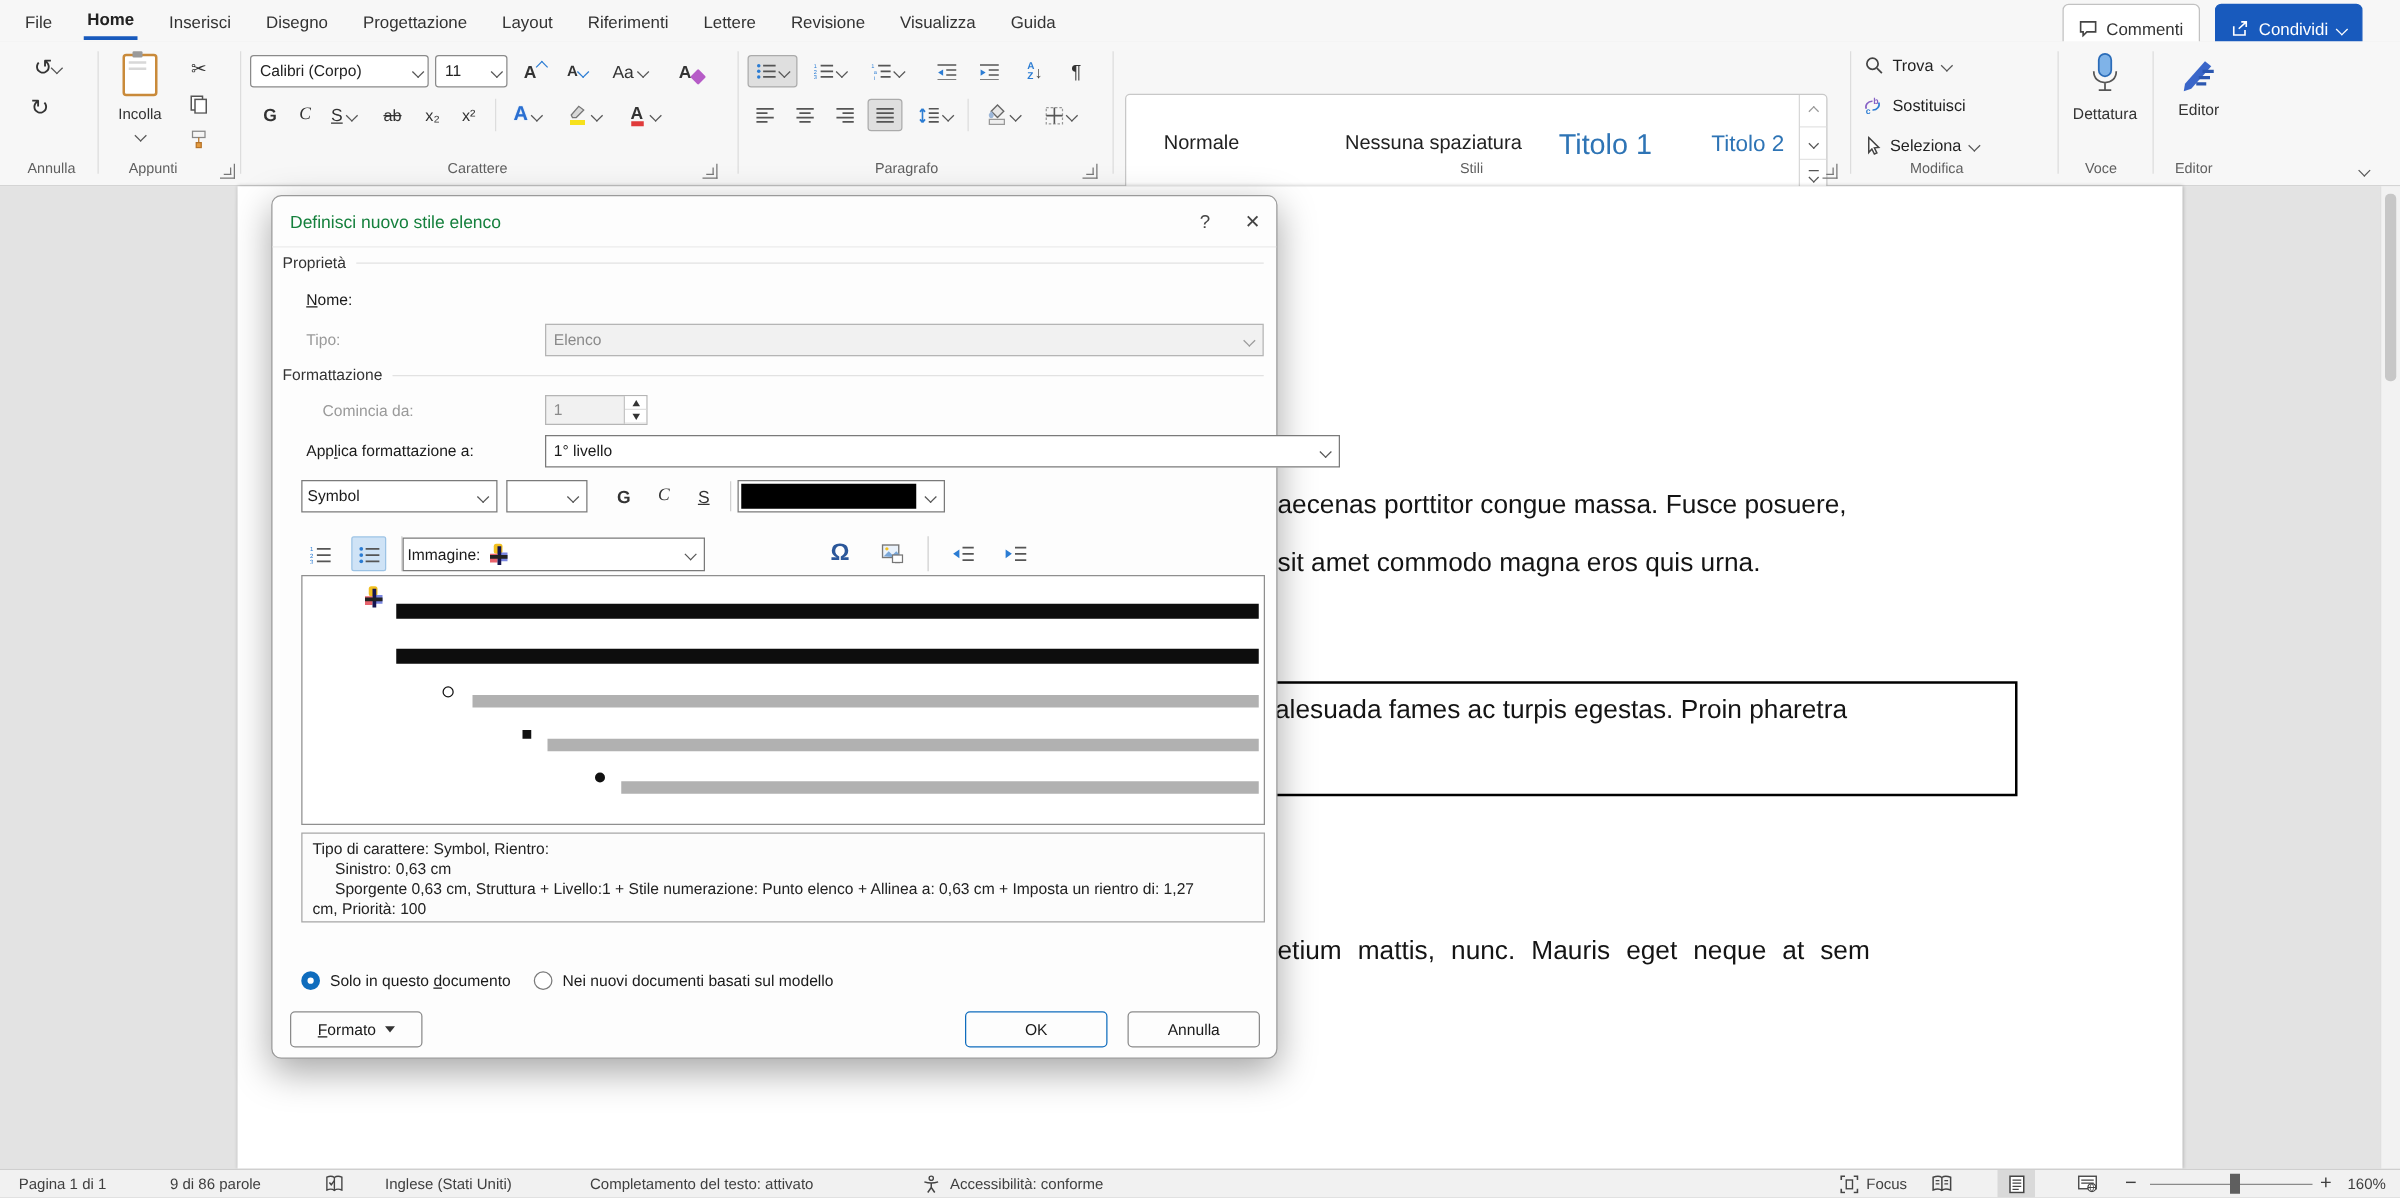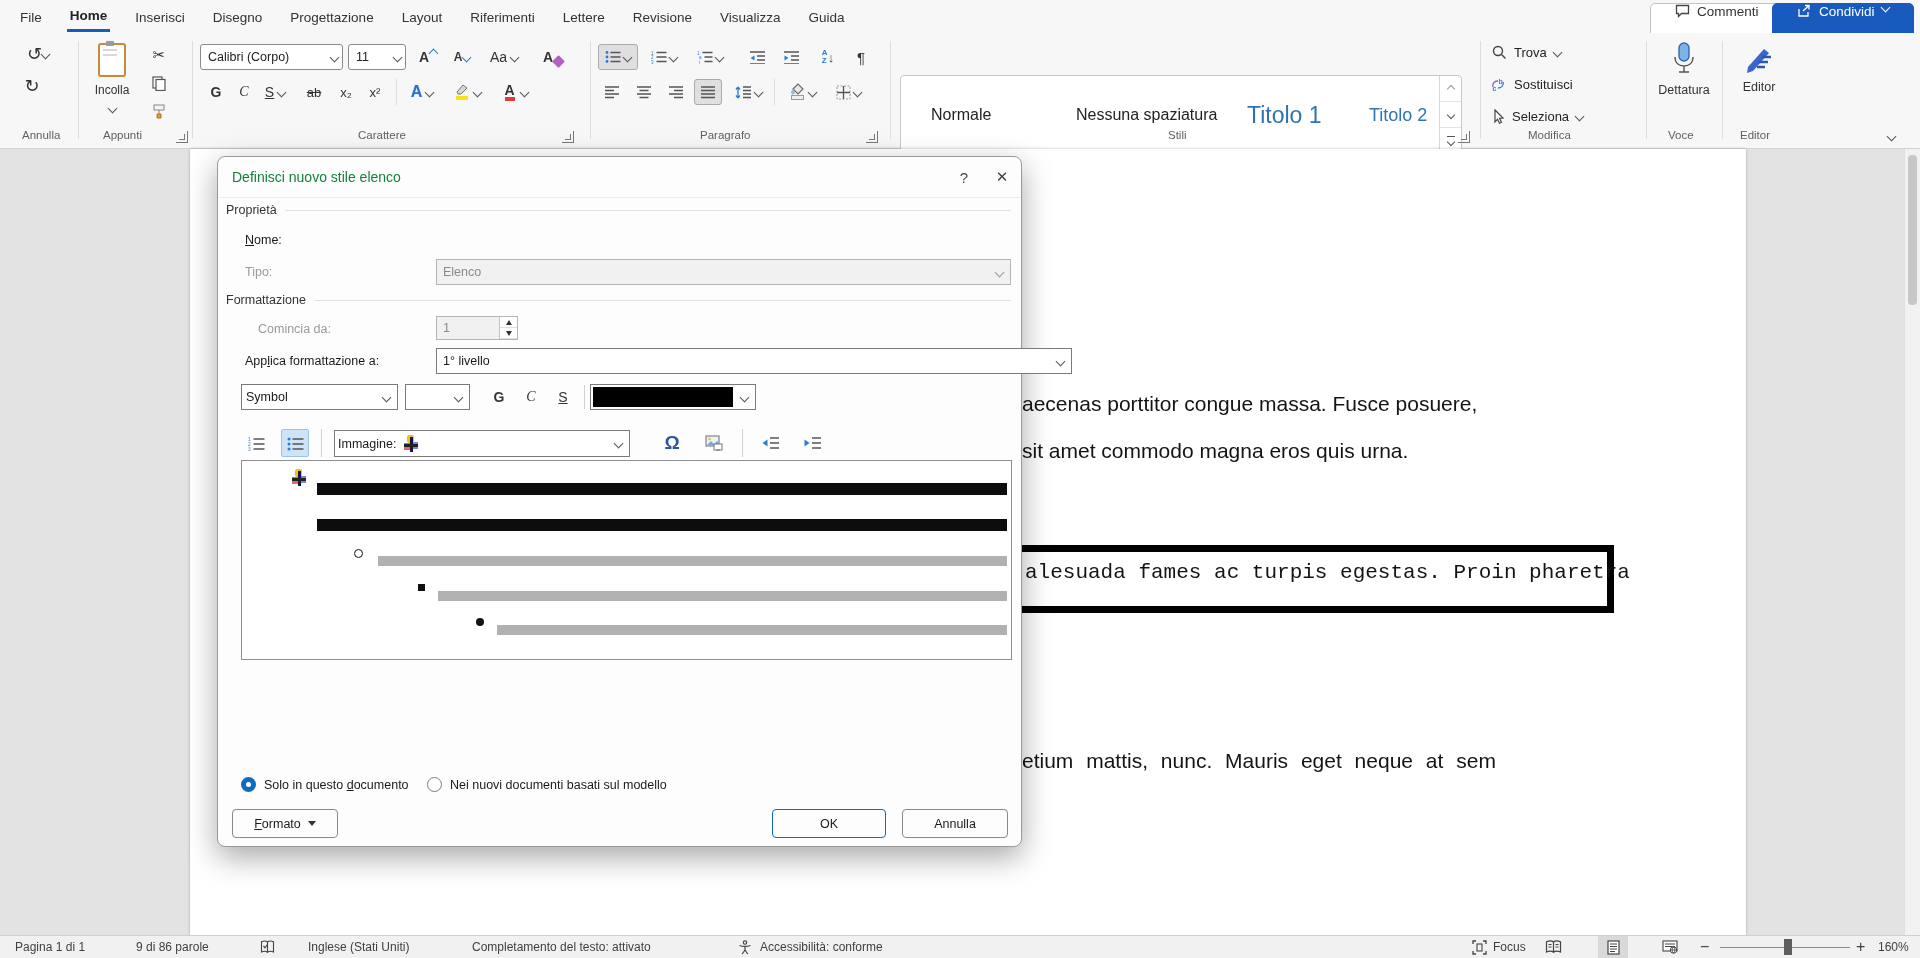--- a/index.html
+++ b/index.html
@@ -4,21 +4,21 @@
 <style>
   html,body{margin:0;padding:0;background:#cfcfcf;}
   #app{position:relative;width:1920px;height:958px;overflow:hidden;background:#e6e6e6;
        font-family:"Liberation Sans","DejaVu Sans",sans-serif;color:#222;}
   .a{position:absolute;}
   .row{display:flex;align-items:center;}
   
   #tabbar{left:0;top:0;width:1920px;height:33px;background:#f7f7f7;}
   .tab{font-size:13.5px;color:#333;padding:7px 3px 6px;margin:0 11px;cursor:default;}
   .tab.active{font-weight:bold;border-bottom:3px solid #185abd;color:#222;}
-  .pillbtn{height:40px;border-radius:5px;display:flex;gap:7px;font-size:13.5px;padding:0 24px;box-sizing:border-box;}
+  .pillbtn{height:40px;border-radius:5px;display:flex;align-items:center;gap:7px;font-size:13.5px;padding:0 12px;box-sizing:border-box;}
   #commentsBtn{left:1650px;top:3px;background:#fff;border:1px solid #c2c2c2;color:#333;}
   #shareBtn{left:1772px;top:3px;background:#185abd;color:#fff;border:1px solid #185abd;}
   
   #ribbon{left:0;top:33px;width:1920px;height:116px;background:#f7f7f7;border-bottom:1px solid #d4d4d4;box-sizing:border-box;}
   .gsep{position:absolute;top:8px;width:1px;height:98px;background:#ddd;}
   .glabel{position:absolute;top:96px;font-size:11.5px;color:#5f5f5f;}
   .launcher{position:absolute;top:98px;width:11px;height:11px;border-left:1px solid #777;border-top:1px solid #777;transform:rotate(180deg);}
   .launcher:after{content:"";position:absolute;left:2px;top:2px;width:5px;height:5px;border-left:1px solid #777;border-top:1px solid #777;}
   .combo{background:#fff;border:1px solid #8a8a8a;border-radius:3px;display:flex;align-items:center;font-size:12.5px;padding:0 4px 0 7px;box-sizing:border-box;color:#222;}
   .combo .chev{margin-left:auto;}
@@ -31,21 +31,21 @@
   .underbar{position:absolute;left:2px;right:2px;bottom:1px;height:4px;}
   
   #styleGallery{left:900px;top:42px;width:562px;height:80px;background:#fff;border:1px solid #c8c8c8;border-radius:4px;box-sizing:border-box;}
   .styleItem{position:absolute;top:0;height:78px;display:flex;align-items:center;white-space:nowrap;overflow:hidden;}
   .galleryScroll{position:absolute;right:0;top:0;width:21px;height:78px;border-left:1px solid #d8d8d8;display:flex;flex-direction:column;}
   .galleryScroll div{flex:1;display:flex;align-items:center;justify-content:center;border-bottom:1px solid #e4e4e4;}
   
   #canvas{left:0;top:149px;width:1920px;height:786px;background:#e3e3e3;}
   #page{position:absolute;left:190px;top:0;width:1556px;height:786px;background:#fff;box-shadow:0 0 3px rgba(0,0,0,.25);}
   .docline{position:absolute;font-size:21px;color:#141414;white-space:nowrap;}
-  #greenBox{position:absolute;left:818px;top:396px;width:606px;height:68px;border:7px solid #000000;box-sizing:border-box;font-family:Liberation Mono, monospace;}
+  #greenBox{position:absolute;left:818px;top:396px;width:606px;height:92px;border:2px solid #000000;box-sizing:border-box;}
   #grayHl{position:absolute;left:818px;top:509px;width:178px;height:62px;background:#bfbfbf;}
   #vscroll{position:absolute;right:0;top:0;width:15px;height:786px;background:#f2f2f2;border-left:1px solid #e0e0e0;}
   #vthumb{position:absolute;left:3px;top:6px;width:9px;height:150px;background:#c7c7c7;border-radius:4px;}
   
   #dialog{left:217px;top:156px;width:803px;height:689px;background:#fdfdfd;border:1px solid #9a9a9a;border-radius:8px;
           box-shadow:0 10px 30px rgba(0,0,0,.35);font-size:12.5px;color:#1a1a1a;}
   #dlgHeader{position:absolute;left:0;top:0;right:0;height:40px;display:flex;align-items:center;border-bottom:1px solid #ececec;}
   #dlgTitle{margin-left:14px;font-size:14px;color:#15803d;}
   .dlgSysBtn{width:38px;height:40px;display:flex;align-items:center;justify-content:center;font-size:15px;color:#444;}
   .secLabel{position:absolute;display:flex;align-items:center;left:8px;right:10px;font-size:12.5px;color:#333;}
@@ -547,21 +547,21 @@
       <span>
           <svg width="17" height="15" viewBox="0 0 17 15">
             <circle cx="2" cy="3" r="1.5" fill="#2b7cd3"></circle>
             <circle cx="2" cy="8" r="1.5" fill="#2b7cd3"></circle>
             <circle cx="2" cy="13" r="1.5" fill="#2b7cd3"></circle>
             <path d="M5.5 3h11M5.5 8h11M5.5 13h11" stroke="#555" stroke-width="1.4"></path>
           </svg>
         </span>
     </div>
     <div class="a" style="left:103px;top:272px;width:1px;height:28px;background:#d0d0d0"></div>
-    <div class="dcombo" style="left:116px;top:273px;width:296px;height:27px">
+    <div class="dcombo" style="left:104px;top:273px;width:242px;height:27px">
       <span style="margin-left:3px;margin-right:8px">Immagine:</span>
       <span class="picbullet">
           <span class="y"></span>
           <span class="r"></span>
           <span class="b"></span>
           <span class="v2"></span>
           <span class="h"></span>
         </span>
       <span class="chevbox">
           <span class="chev"></span>
@@ -604,20 +604,26 @@
       <div class="pbarB" style="left:75px;top:22px;width:690px"></div>
       <div class="pbarB" style="left:75px;top:58px;width:690px"></div>
       <div class="a" style="left:112px;top:88px;width:9px;height:9px;border:1.6px solid #111;border-radius:50%;box-sizing:border-box"></div>
       <div class="pbarG" style="left:136px;top:95px;width:629px"></div>
       <div class="a" style="left:176px;top:123px;width:7px;height:7px;background:#111"></div>
       <div class="pbarG" style="left:196px;top:130px;width:569px"></div>
       <div class="a" style="left:234px;top:157px;width:8px;height:8px;background:#111;border-radius:50%"></div>
       <div class="pbarG" style="left:255px;top:164px;width:510px"></div>
     </div>
 
+    <div id="descBox">
+      <div>Tipo di carattere: Symbol, Rientro:</div>
+      <div style="padding-left:18px">Sinistro:  0,63 cm</div>
+      <div style="padding-left:18px">Sporgente  0,63 cm, Struttura + Livello:1 + Stile numerazione: Punto elenco + Allinea a: 0,63 cm + Imposta un rientro di:  1,27</div>
+      <div>cm, Priorità: 100</div>
+    </div>
 
     <div class="a row" style="left:23px;top:620px;gap:8px">
       <span class="radio on"></span>
       <span>
         <span>Solo in questo </span><span class="ak">d</span><span>ocumento</span>
       </span>
     </div>
     <div class="a row" style="left:209px;top:620px;gap:8px">
       <span class="radio off"></span>
       <span>Nei nuovi documenti basati sul modello</span>

